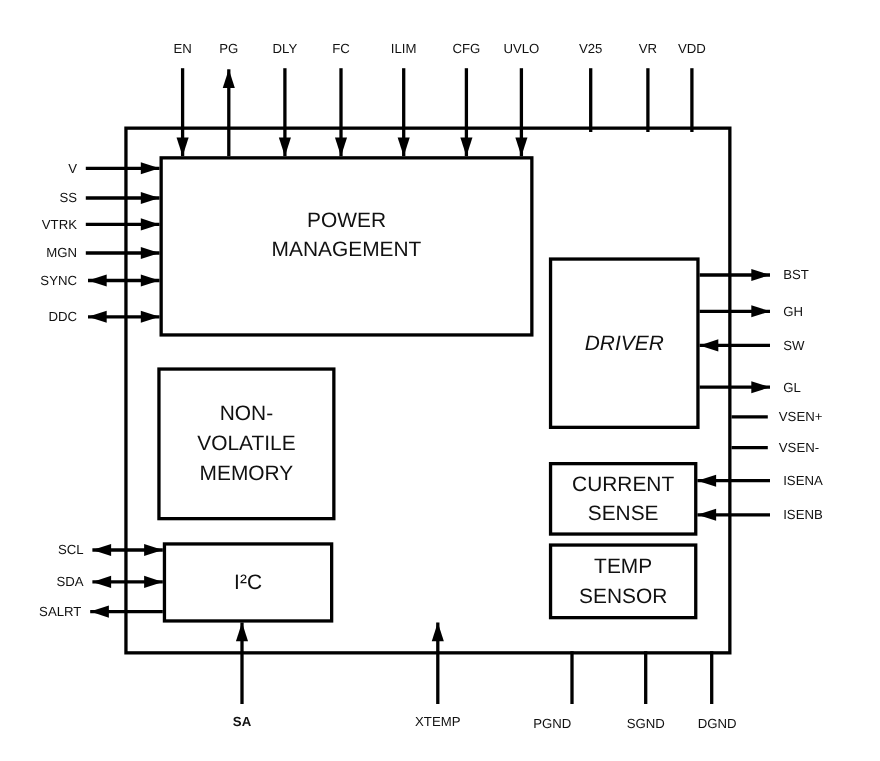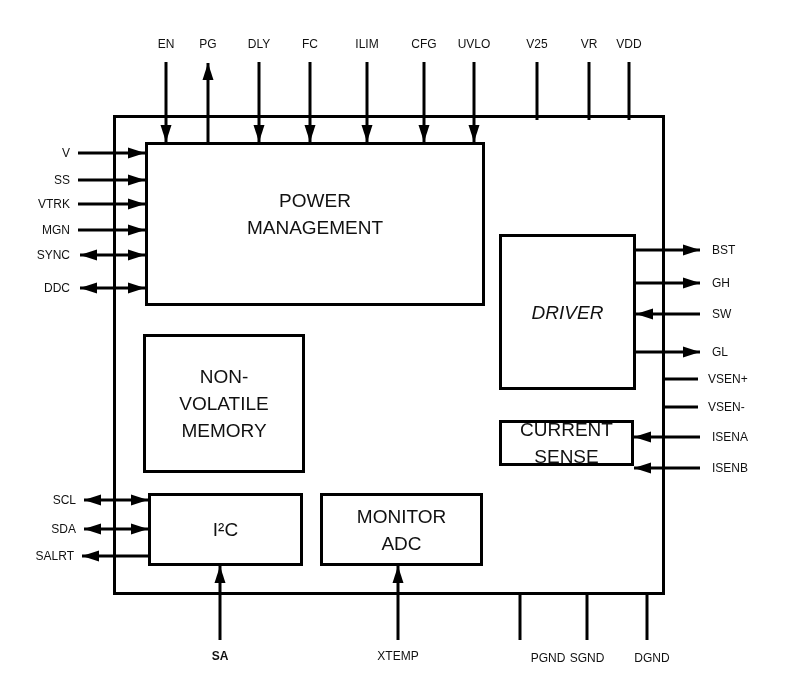--- a/index.html
+++ b/index.html
@@ -21,25 +21,25 @@
 
 <div class="canvas">
   <div class="chip-outline" style="left: 113px; top: 115px; width: 552px; height: 480px;"></div>
 
   <div class="block valign-upper" style="left: 145px; top: 142px; width: 340px; height: 164px;">POWER
 MANAGEMENT</div>
   <div class="block" style="left: 499px; top: 234px; width: 137px; height: 156px; font-style: italic;">DRIVER</div>
   <div class="block" style="left: 143px; top: 334px; width: 162px; height: 139px;">NON-
 VOLATILE
 MEMORY</div>
-  <div class="block" style="left: 499px; top: 420px; width: 135px; height: 46px;">CURRENT
+  <div class="block" style="left: 499px; top: 420px; width: 135px; height: 67px;">CURRENT
 SENSE</div>
   <div class="block" style="left: 148px; top: 493px; width: 155px; height: 73px;">I²C</div>
-  <div class="block" style="left: 320px; top: 493px; width: 163px; height: 73px;">MONITOR
-ADC</div>
+  <div class="block" style="left: 499px; top: 494px; width: 135px; height: 69px;">TEMP
+SENSOR</div>
 
   <svg class="wiring" width="800" height="692">
       <g>
         <line x1="166" y1="62" x2="166" y2="142" stroke="#000000" stroke-width="3"></line>
         <polygon points="166,142 160.5,125 171.5,125" fill="#000000"></polygon>
       </g>
       <g>
         <line x1="208" y1="142" x2="208" y2="63" stroke="#000000" stroke-width="3"></line>
         <polygon points="208,63 213.5,80 202.5,80" fill="#000000"></polygon>
       </g>
@@ -182,16 +182,16 @@
     <div class="pin-label align-left" style="left: 712px; top: 250px;">BST</div>
     <div class="pin-label align-left" style="left: 712px; top: 283px;">GH</div>
     <div class="pin-label align-left" style="left: 712px; top: 314px;">SW</div>
     <div class="pin-label align-left" style="left: 712px; top: 352px;">GL</div>
     <div class="pin-label align-left" style="left: 708px; top: 379px;">VSEN+</div>
     <div class="pin-label align-left" style="left: 708px; top: 407px;">VSEN-</div>
     <div class="pin-label align-left" style="left: 712px; top: 437px;">ISENA</div>
     <div class="pin-label align-left" style="left: 712px; top: 468px;">ISENB</div>
     <div class="pin-label align-center" style="left: 220px; top: 656px; font-weight: bold;">SA</div>
     <div class="pin-label align-center" style="left: 398px; top: 656px;">XTEMP</div>
-    <div class="pin-label align-center" style="left: 548px; top: 658px;">PGND</div>
+    <div class="pin-label align-center" style="left: 502px; top: 658px;">PGND</div>
     <div class="pin-label align-center" style="left: 587px; top: 658px;">SGND</div>
     <div class="pin-label align-center" style="left: 652px; top: 658px;">DGND</div>
   </div>
 
 </body></html>

